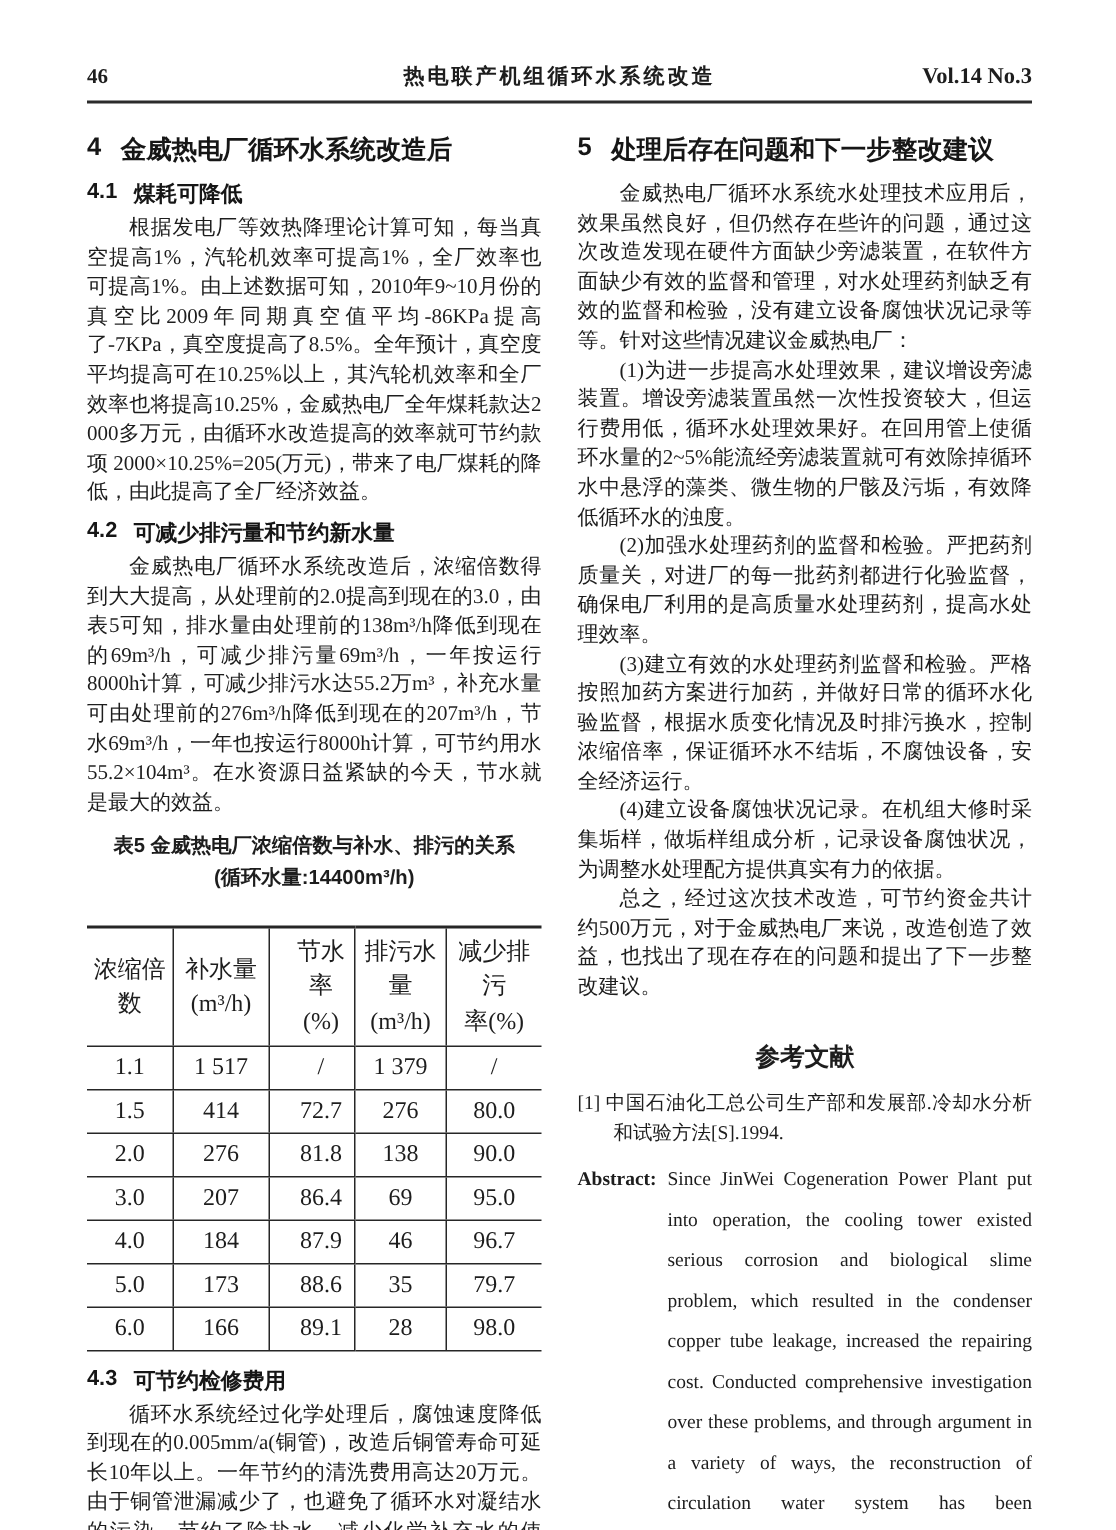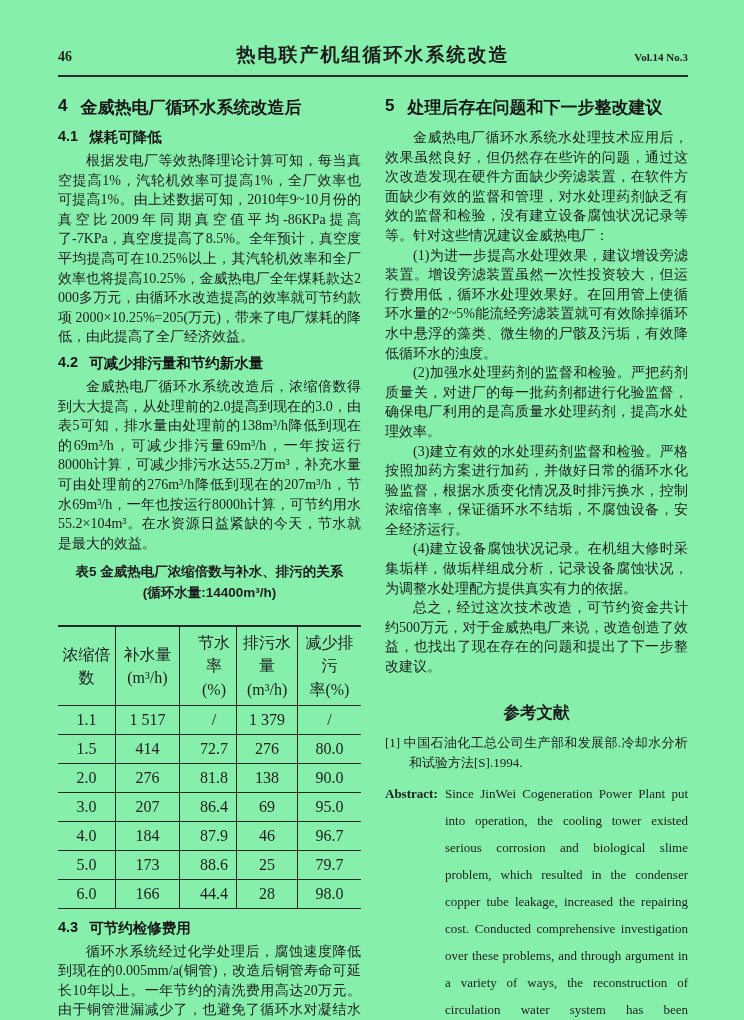--- a/index.html
+++ b/index.html
@@ -1,35 +1,35 @@
 <!DOCTYPE html>
 <html><head>
 <meta charset="utf-8">
 <style>
   html,body { margin:0; padding:0; background:#e8e8e8; }
   .page {
     position:relative;
     width:744px; height:1020px;
     margin:0 auto;
-    background:#86efac;
+    background:#ffffff;
     box-sizing:border-box;
     padding:42px 56px 0 58px;
     font-family:"Liberation Serif","DejaVu Serif",serif;
     color:#1d1d1d;
     overflow:hidden;
   }
   
   .running-header {
     display:flex; justify-content:space-between; align-items:baseline;
     border-bottom:2px solid #2b2b2b;
     padding-bottom:7px;
   }
   .running-header .pageno { font-size:14px; font-weight:bold; width:90px; }
-  .running-header .jtitle { font-size:19px; font-weight:bold; letter-spacing:2px; text-align:center; flex:1; }
-  .running-header .vol   { font-size:11px; font-weight:bold; width:90px; text-align:right; }
+  .running-header .jtitle { font-size:14px; font-weight:bold; letter-spacing:2px; text-align:center; flex:1; }
+  .running-header .vol   { font-size:15px; font-weight:bold; width:90px; text-align:right; }
 
   
   .columns { display:flex; gap:24px; margin-top:13px; }
   .col { width:303px; box-sizing:border-box; }
 
   
   .sec-heading {
     font-family:"Liberation Sans","DejaVu Sans",sans-serif;
     font-weight:bold; font-size:17px; color:#161616;
     margin:6px 0 9px 0; display:flex;
@@ -167,27 +167,27 @@
               <td>4.0</td>
               <td>184</td>
               <td>87.9</td>
               <td>46</td>
               <td>96.7</td>
             </tr>
             <tr>
               <td>5.0</td>
               <td>173</td>
               <td>88.6</td>
-              <td>25</td>
+              <td>35</td>
               <td>79.7</td>
             </tr>
             <tr>
               <td>6.0</td>
               <td>166</td>
-              <td>44.4</td>
+              <td>89.1</td>
               <td>28</td>
               <td>98.0</td>
             </tr>
           </tbody>
       </table>
 
       <div class="sub-heading" style="margin-top:10px">
         <span class="num">4.3</span>
         <span>可节约检修费用</span>
       </div>

